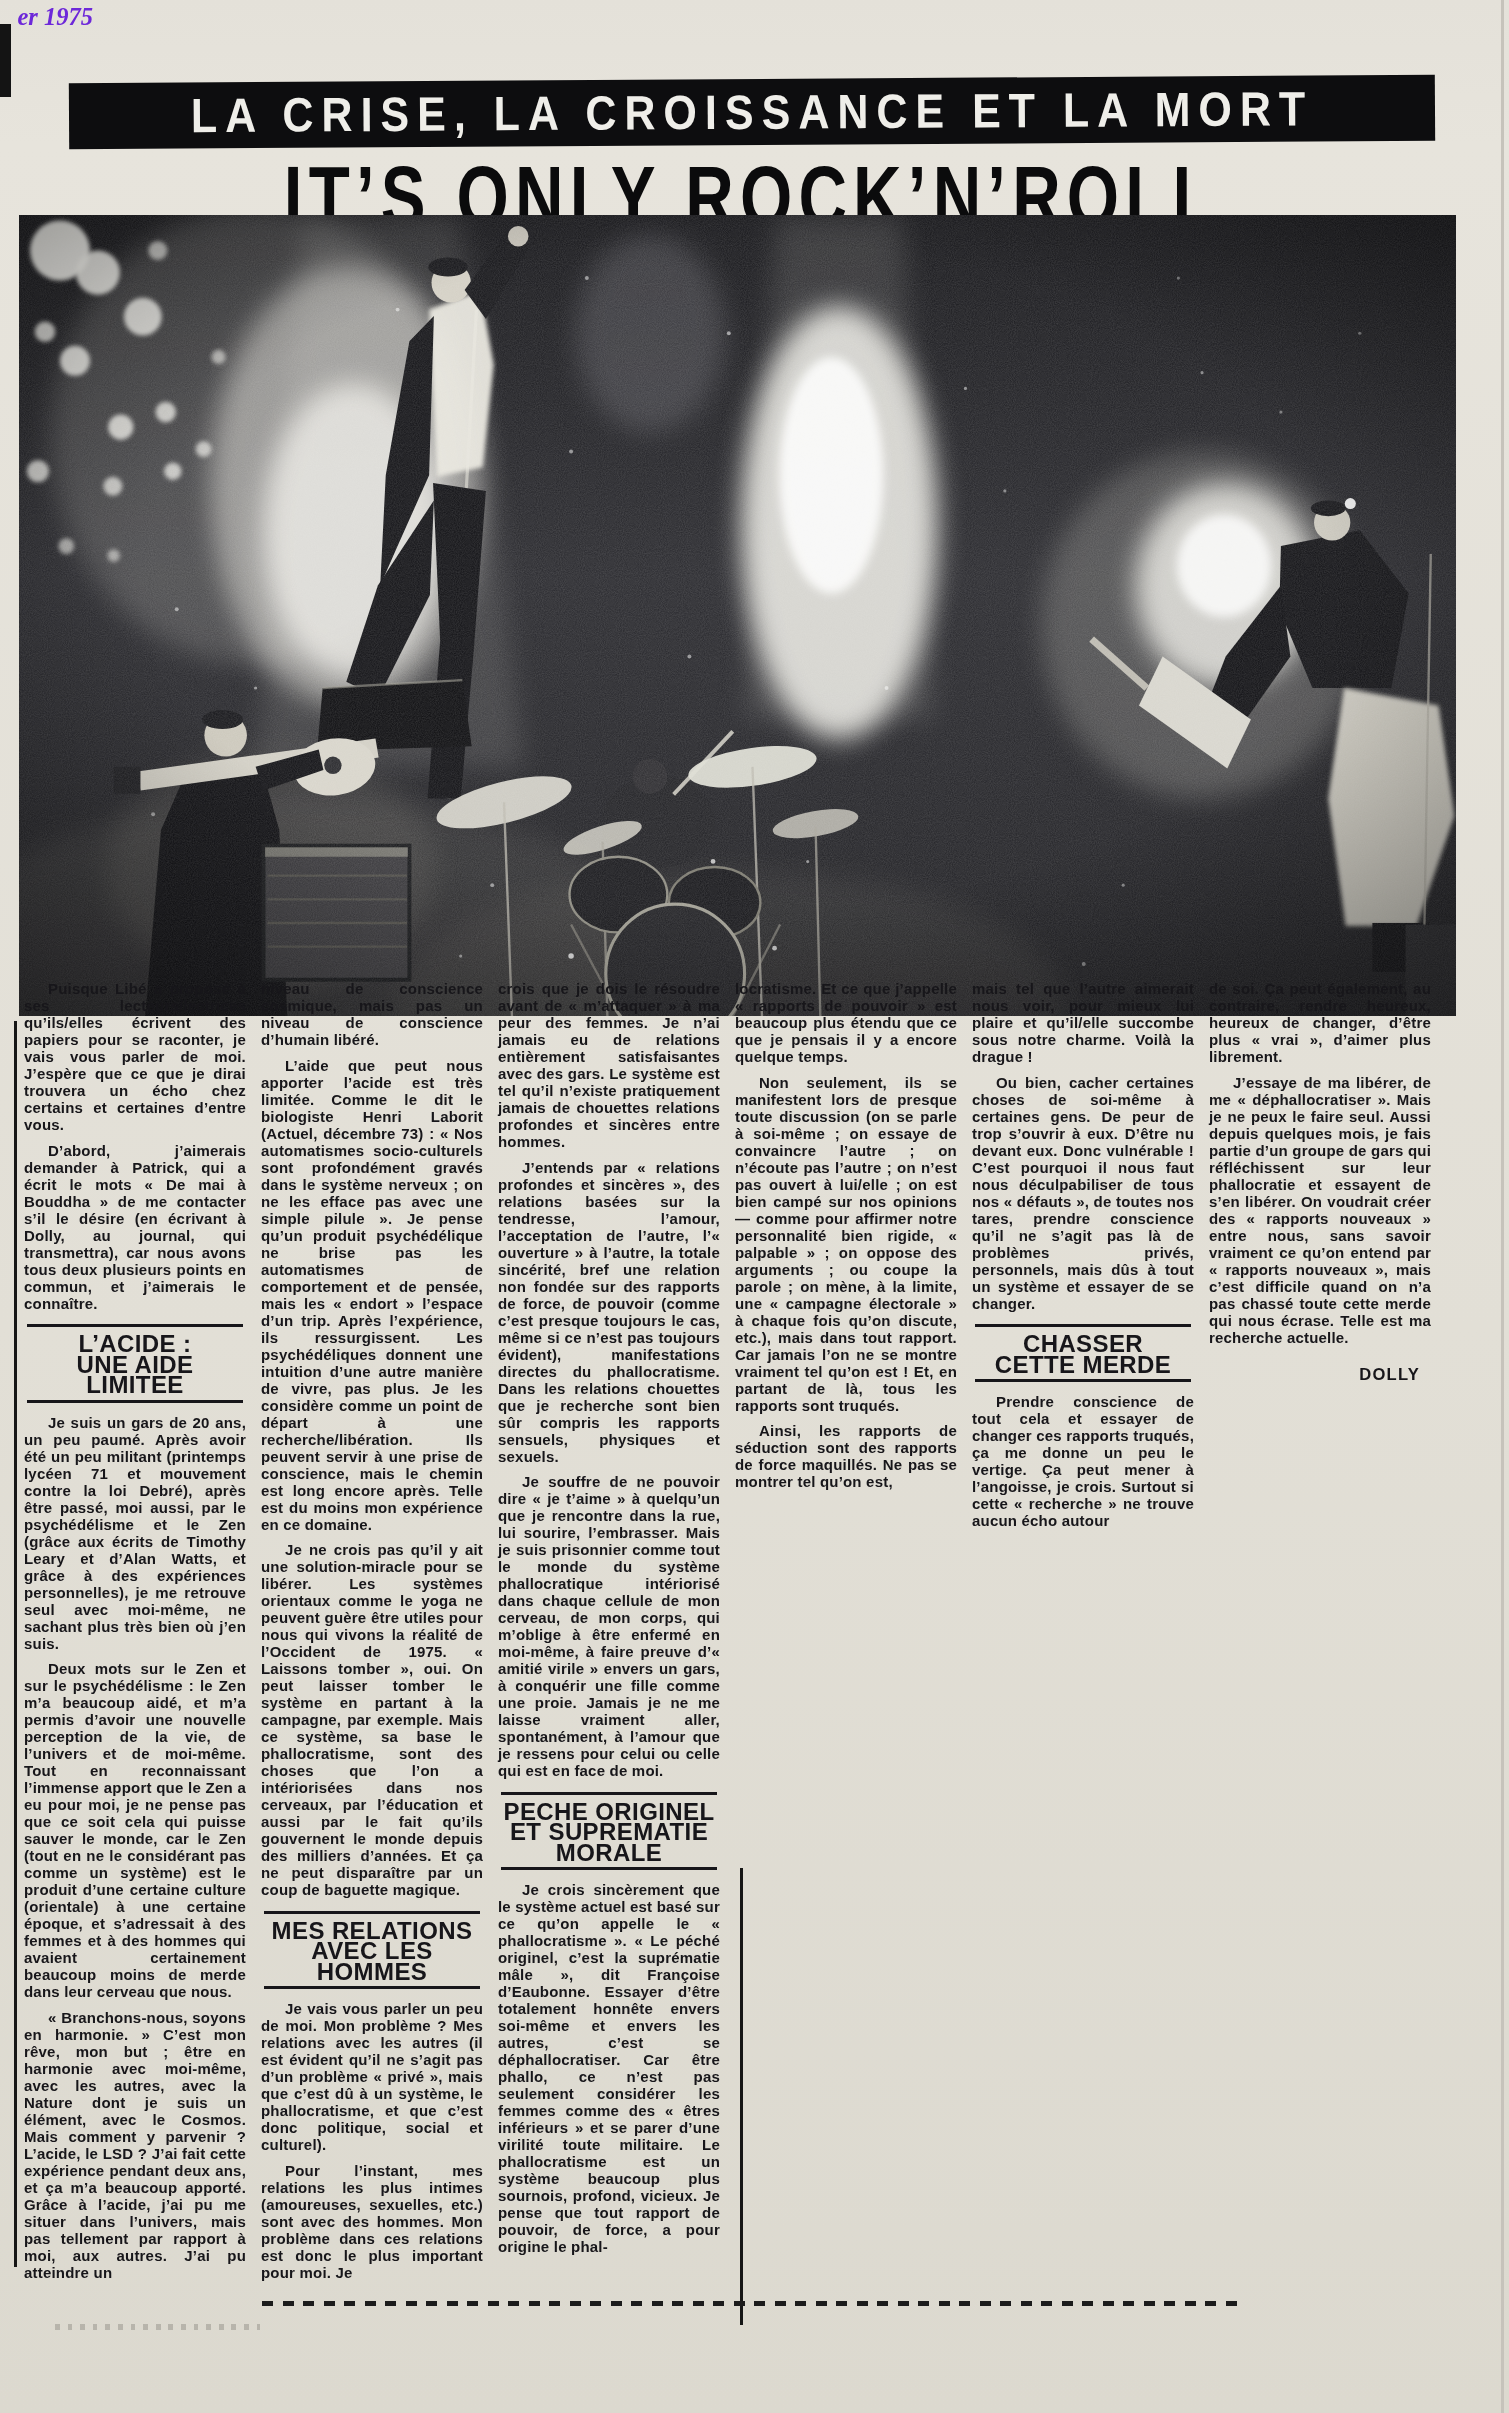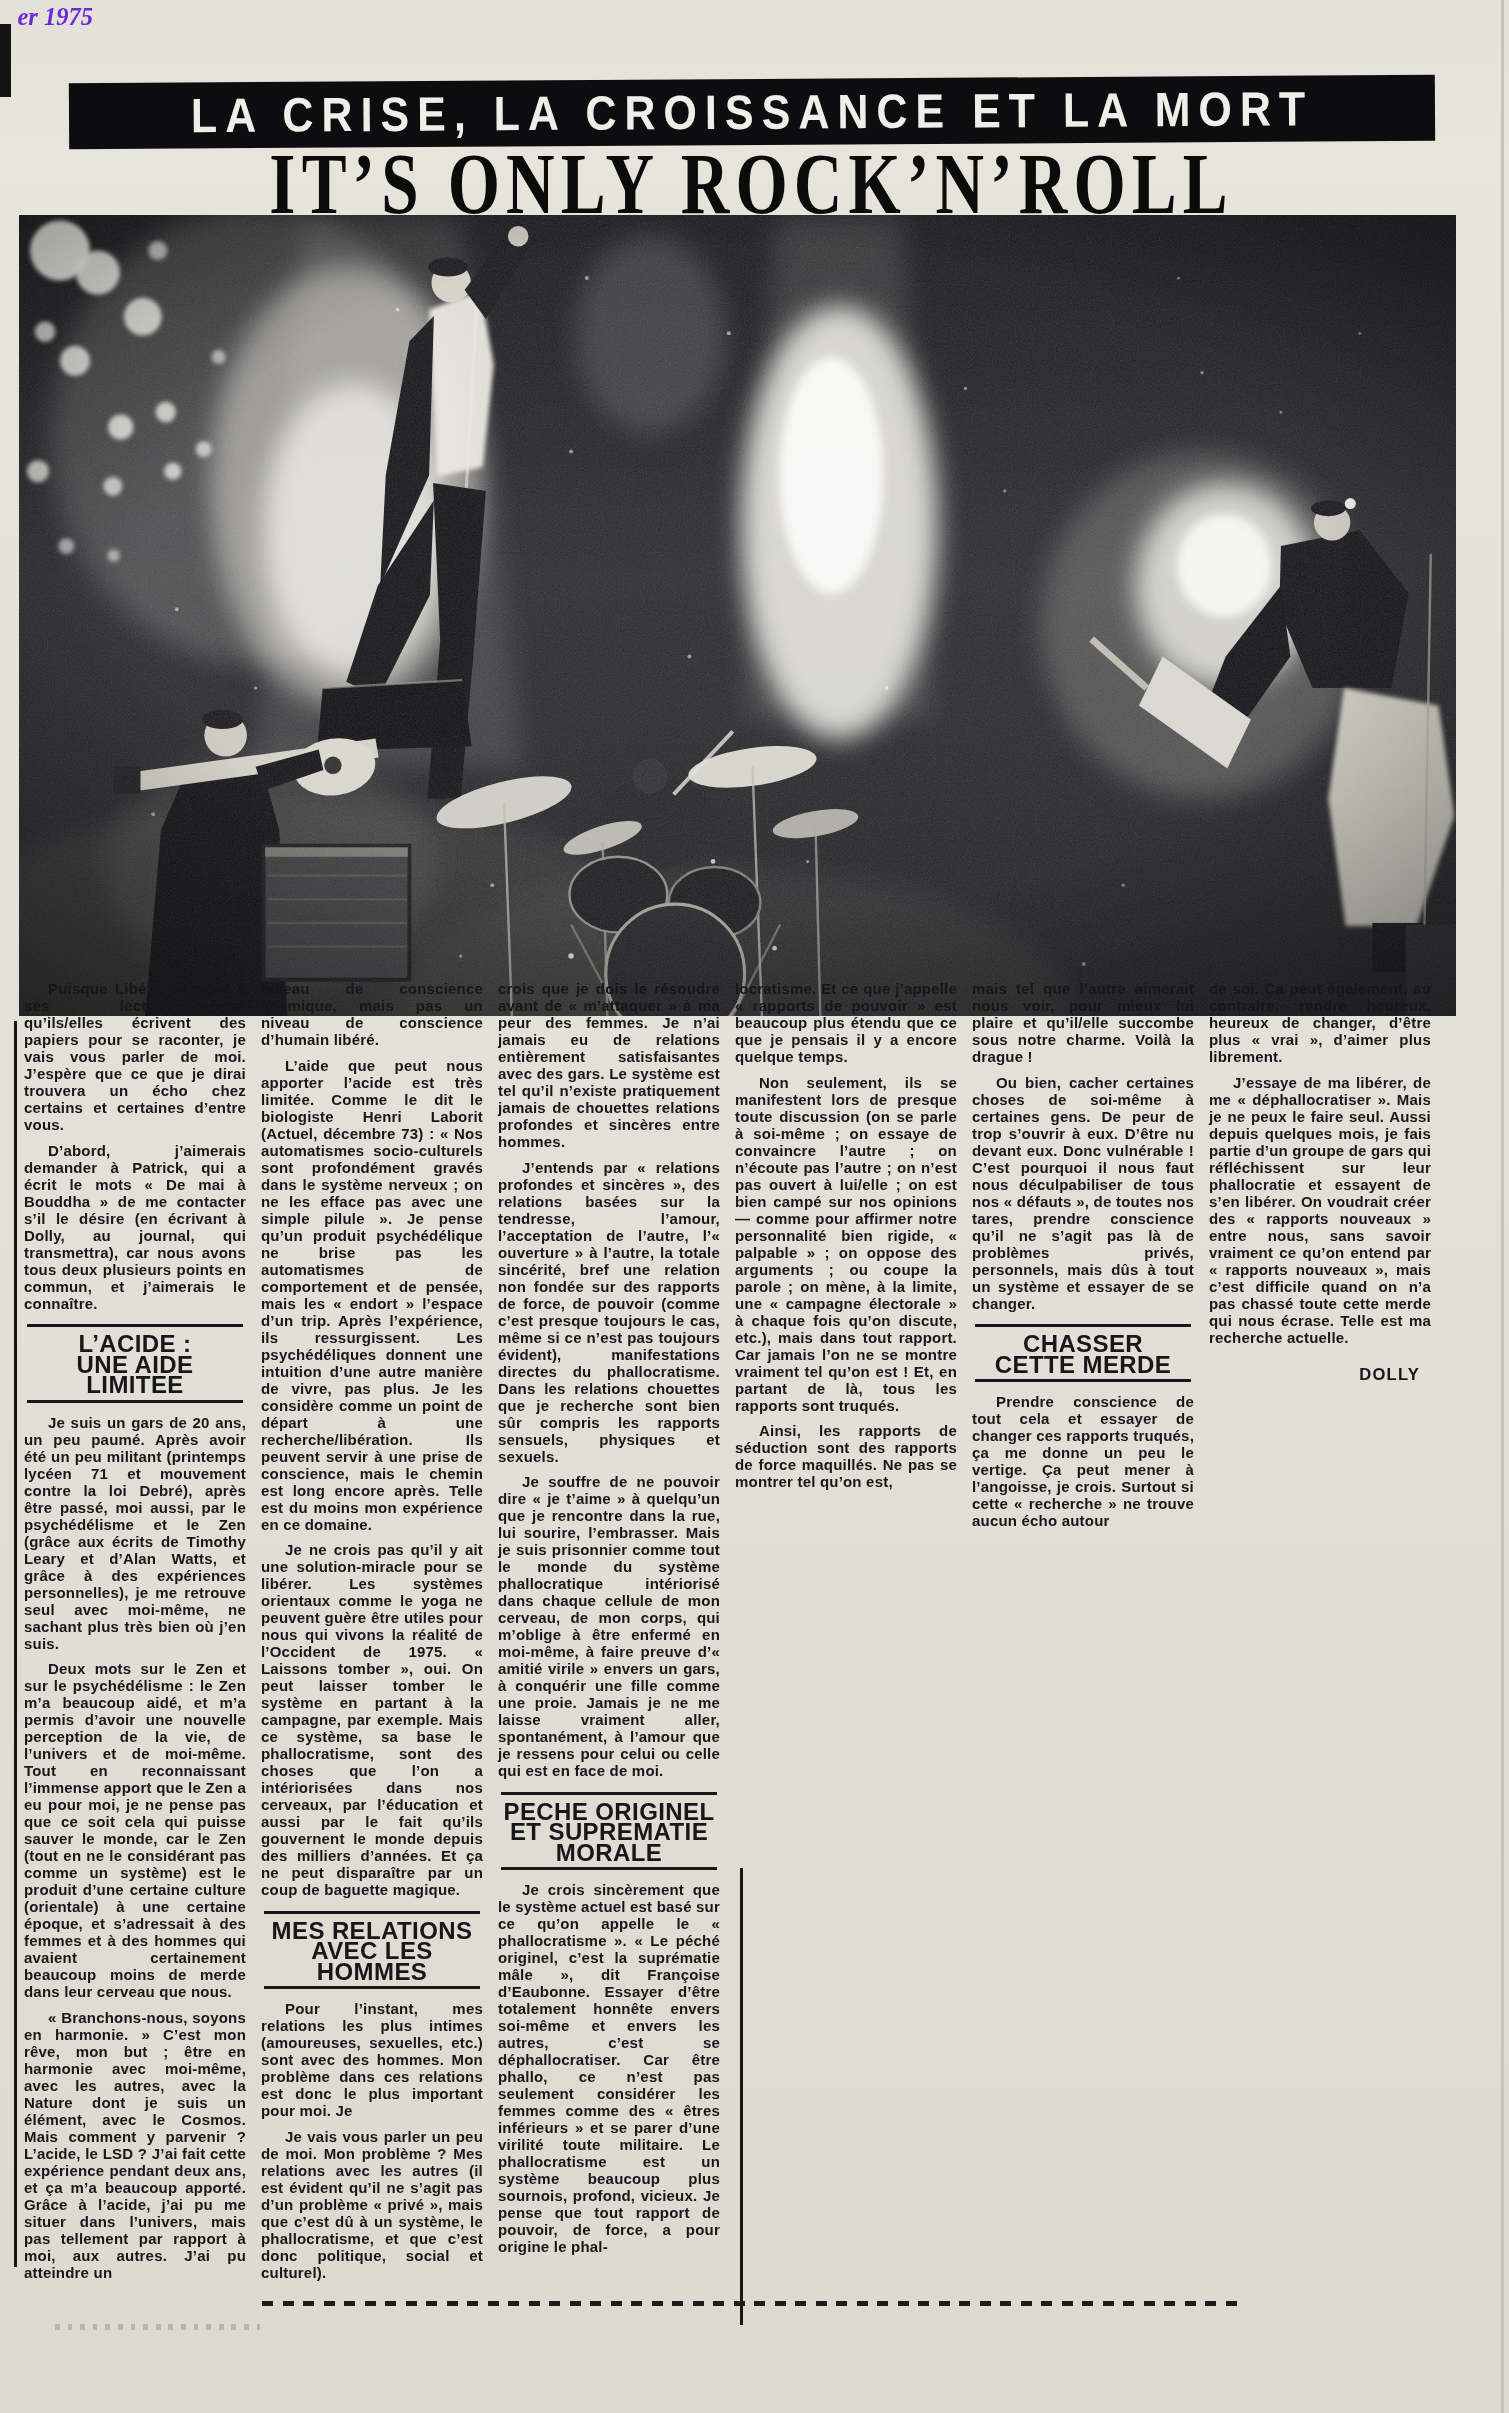--- a/index.html
+++ b/index.html
@@ -21,22 +21,22 @@
   .kicker-bar{
     position:absolute;left:69px;top:79px;width:1366px;height:66px;
     background:#0d0d0f;display:flex;align-items:center;justify-content:center;
     transform:rotate(-0.35deg);
   }
   .kicker-bar span{
     display:inline-block;color:#efeee9;font-weight:bold;font-size:43px;
     letter-spacing:8px;transform:scaleY(1.12);white-space:nowrap;
   }
   .main-title{
-    position:absolute;left:73px;top:148px;width:1357px;height:73px;
-    display:flex;align-items:center;justify-content:center;font-family:Liberation Serif, serif;
+    position:absolute;left:73px;top:164px;width:1357px;height:73px;
+    display:flex;justify-content:center;
   }
   .main-title span{
     display:inline-block;font-weight:bold;font-size:60px;color:#0b0b0c;
     letter-spacing:5.5px;transform:scale(1.12,1.45);white-space:nowrap;
   }
 
   
   .photo{
     position:absolute;left:19px;top:215px;width:1437px;height:801px;
     background:#1c1c20;overflow:hidden;
@@ -260,22 +260,22 @@
       <p class="para">Deux mots sur le Zen et sur le psychédélisme : le Zen m’a beaucoup aidé, et m’a permis d’avoir une nouvelle perception de la vie, de l’univers et de moi-même. Tout en reconnaissant l’immense apport que le Zen a eu pour moi, je ne pense pas que ce soit cela qui puisse sauver le monde, car le Zen (tout en ne le considérant pas comme un système) est le produit d’une certaine culture (orientale) à une certaine époque, et s’adressait à des femmes et à des hommes qui avaient certainement beaucoup moins de merde dans leur cerveau que nous.</p>
       <p class="para">« Branchons-nous, soyons en harmonie. » C’est mon rêve, mon but ; être en harmonie avec moi-même, avec les autres, avec la Nature dont je suis un élément, avec le Cosmos. Mais comment y parvenir ? L’acide, le LSD ? J’ai fait cette expérience pendant deux ans, et ça m’a beaucoup apporté. Grâce à l’acide, j’ai pu me situer dans l’univers, mais pas tellement par rapport à moi, aux autres. J’ai pu atteindre un</p>
     </div>
 
     <div class="col">
       <p class="para cont">niveau de conscience cosmique, mais pas un niveau de conscience d’humain libéré.</p>
       <p class="para">L’aide que peut nous apporter l’acide est très limitée. Comme le dit le biologiste Henri Laborit (Actuel, décembre 73) : « Nos automatismes socio-culturels sont profondément gravés dans le système nerveux ; on ne les efface pas avec une simple pilule ». Je pense qu’un produit psychédélique ne brise pas les automatismes de comportement et de pensée, mais les « endort » l’espace d’un trip. Après l’expérience, ils ressurgissent. Les psychédéliques donnent une intuition d’une autre manière de vivre, pas plus. Je les considère comme un point de départ à une recherche/libération. Ils peuvent servir à une prise de conscience, mais le chemin est long encore après. Telle est du moins mon expérience en ce domaine.</p>
       <p class="para">Je ne crois pas qu’il y ait une solution-miracle pour se libérer. Les systèmes orientaux comme le yoga ne peuvent guère être utiles pour nous qui vivons la réalité de l’Occident de 1975. « Laissons tomber », oui. On peut laisser tomber le système en partant à la campagne, par exemple. Mais ce système, sa base le phallocratisme, sont des choses que l’on a intériorisées dans nos cerveaux, par l’éducation et aussi par le fait qu’ils gouvernent le monde depuis des milliers d’années. Et ça ne peut disparaître par un coup de baguette magique.</p>
       <h3 class="subhead">MES RELATIONS
 AVEC LES HOMMES</h3>
+      <p class="para">Je vais vous parler un peu de moi. Mon problème ? Mes relations avec les autres (il est évident qu’il ne s’agit pas d’un problème « privé », mais que c’est dû à un système, le phallocratisme, et que c’est donc politique, social et culturel).</p>
       <p class="para">Pour l’instant, mes relations les plus intimes (amoureuses, sexuelles, etc.) sont avec des hommes. Mon problème dans ces relations est donc le plus important pour moi. Je</p>
-      <p class="para">Je vais vous parler un peu de moi. Mon problème ? Mes relations avec les autres (il est évident qu’il ne s’agit pas d’un problème « privé », mais que c’est dû à un système, le phallocratisme, et que c’est donc politique, social et culturel).</p>
     </div>
 
     <div class="col">
       <p class="para cont">crois que je dois le résoudre avant de « m’attaquer » à ma peur des femmes. Je n’ai jamais eu de relations entièrement satisfaisantes avec des gars. Le système est tel qu’il n’existe pratiquement jamais de chouettes relations profondes et sincères entre hommes.</p>
       <p class="para">J’entends par « relations profondes et sincères », des relations basées sur la tendresse, l’amour, l’acceptation de l’autre, l’« ouverture » à l’autre, la totale sincérité, bref une relation non fondée sur des rapports de force, de pouvoir (comme c’est presque toujours le cas, même si ce n’est pas toujours évident), manifestations directes du phallocratisme. Dans les relations chouettes que je recherche sont bien sûr compris les rapports sensuels, physiques et sexuels.</p>
       <p class="para">Je souffre de ne pouvoir dire « je t’aime » à quelqu’un que je rencontre dans la rue, lui sourire, l’embrasser. Mais je suis prisonnier comme tout le monde du système phallocratique intériorisé dans chaque cellule de mon cerveau, de mon corps, qui m’oblige à être enfermé en moi-même, à faire preuve d’« amitié virile » envers un gars, à conquérir une fille comme une proie. Jamais je ne me laisse vraiment aller, spontanément, à l’amour que je ressens pour celui ou celle qui est en face de moi.</p>
       <h3 class="subhead">PECHE ORIGINEL
 ET SUPREMATIE
 MORALE</h3>
       <p class="para">Je crois sincèrement que le système actuel est basé sur ce qu’on appelle le « phallocratisme ». « Le péché originel, c’est la suprématie mâle », dit Françoise d’Eaubonne. Essayer d’être totalement honnête envers soi-même et envers les autres, c’est se déphallocratiser. Car être phallo, ce n’est pas seulement considérer les femmes comme des « êtres inférieurs » et se parer d’une virilité toute militaire. Le phallocratisme est un système beaucoup plus sournois, profond, vicieux. Je pense que tout rapport de pouvoir, de force, a pour origine le phal-</p>

